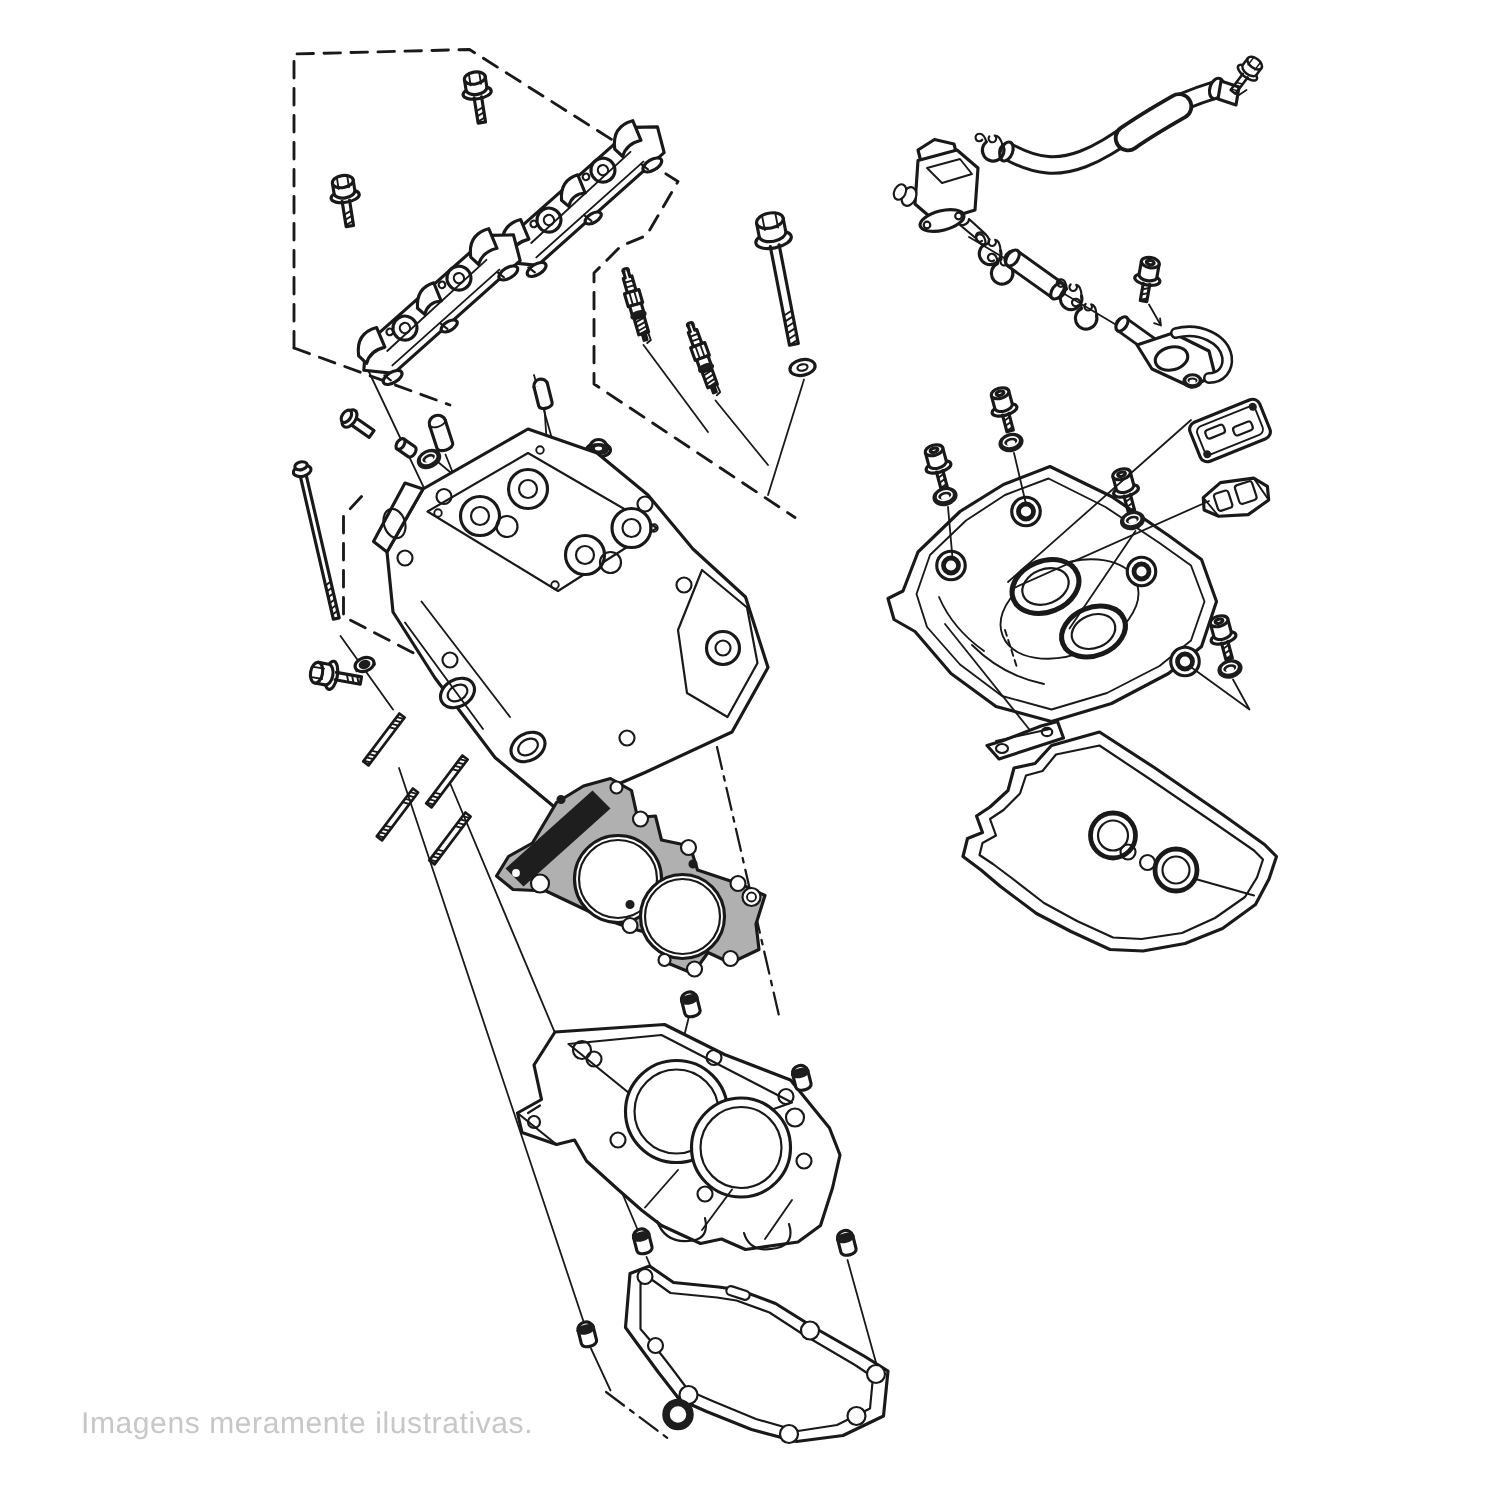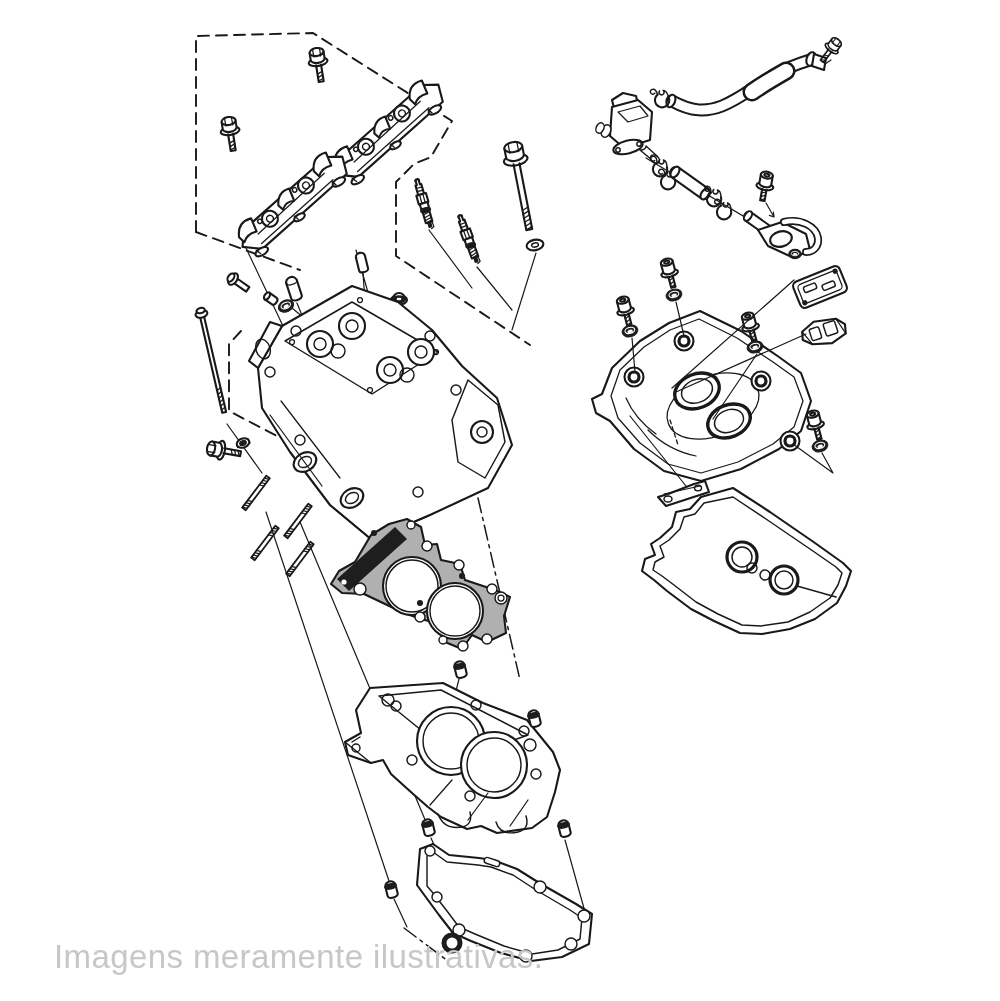--- a/index.html
+++ b/index.html
@@ -8,21 +8,21 @@
   svg{position:absolute;left:0;top:0;}
   .ln{stroke:#191919;fill:none;stroke-width:2.1;stroke-linecap:round;stroke-linejoin:round;}
   .fw{fill:#ffffff;}
   .thin{stroke-width:1.25;}
   .det{stroke-width:1.45;}
   .lead{stroke-width:1.2;}
   .dash{stroke-dasharray:11 7;stroke-width:1.9;}
   .dash2{stroke-dasharray:4 3;stroke-width:1.3;}
   .dashdot{stroke-dasharray:15 5 3 5;stroke-width:1.5;}
   .dk{fill:#1d1d1d;stroke:#1d1d1d;}
-  .caption{position:absolute;left:54px;top:938px;font-size:33px;letter-spacing:.4px;
+  .caption{position:absolute;left:54px;top:938px;font-size:20px;letter-spacing:.4px;
            color:#c7c7c7;font-weight:400;}
 </style>
 </head>
 <body>
 
 <div class="stage">
 <svg width="1000" height="1001" viewBox="0 0 1000 1001">
 
 <defs>
 

